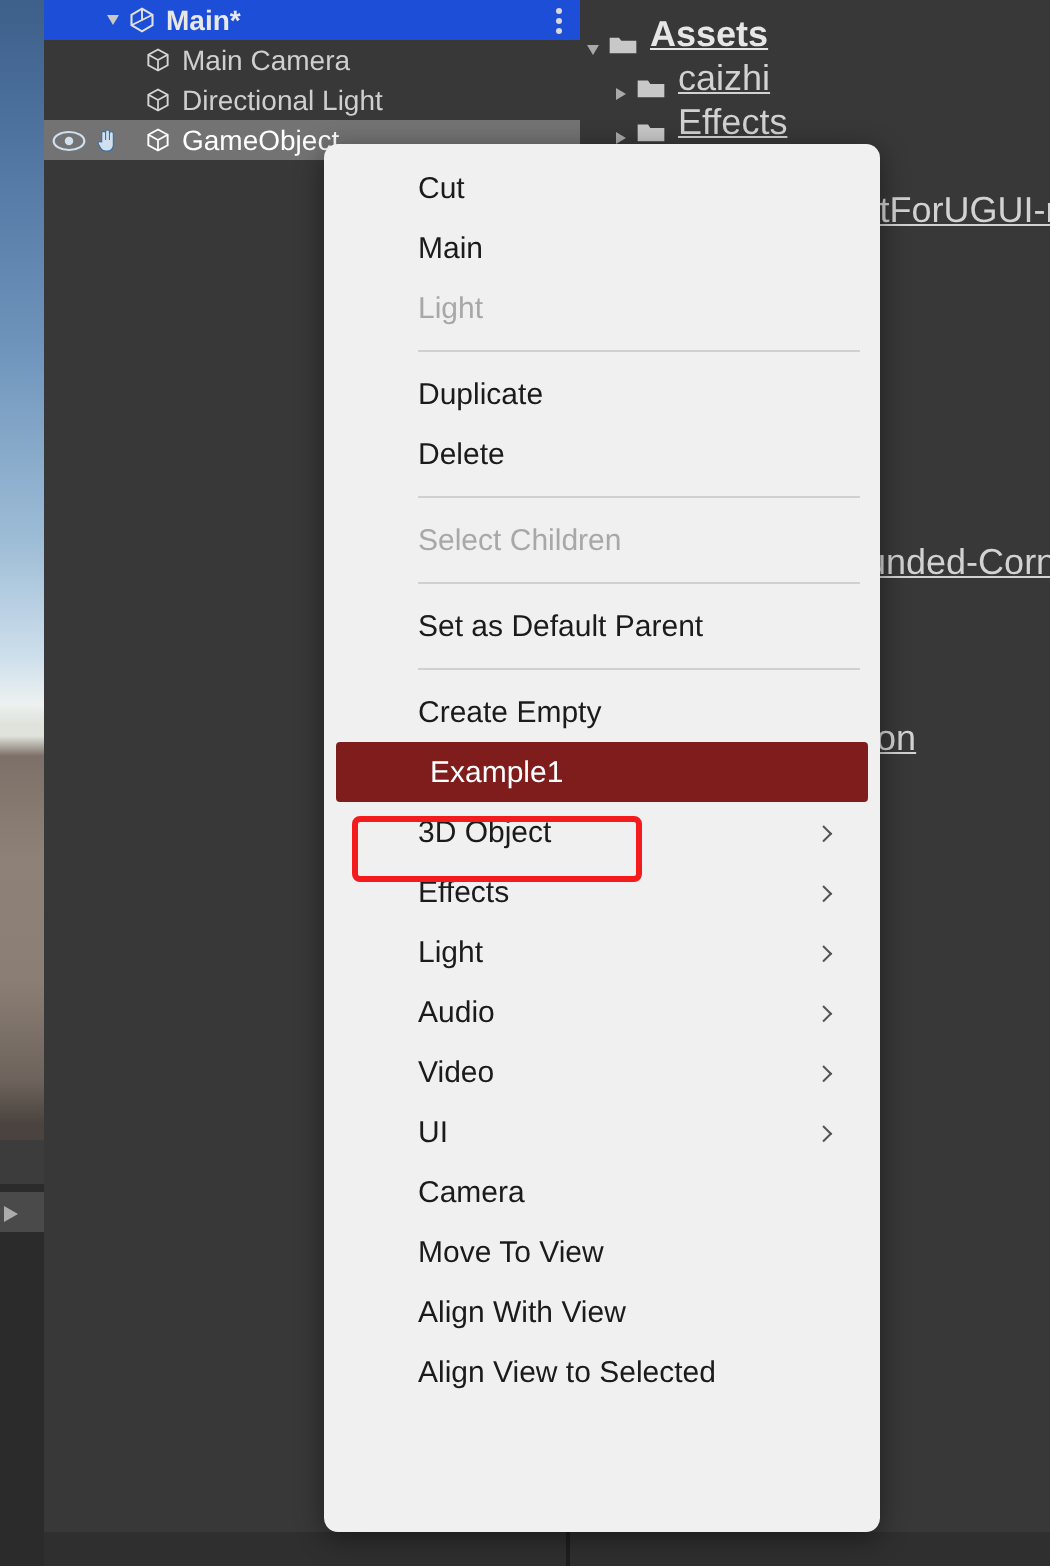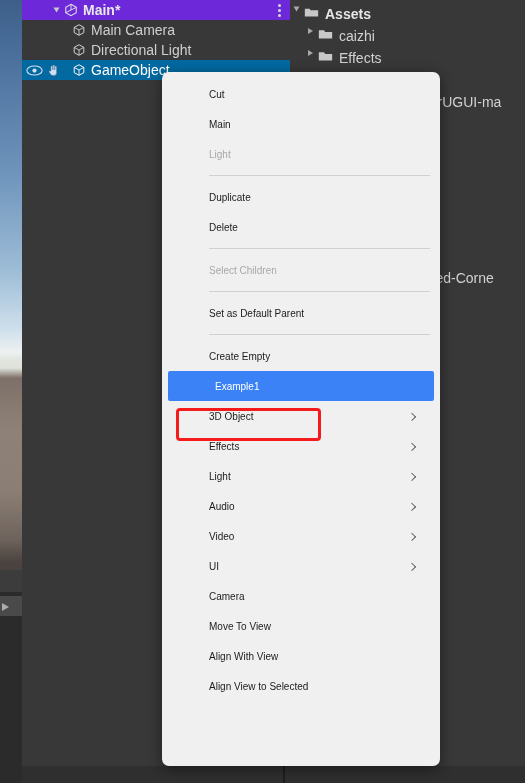--- a/index.html
+++ b/index.html
@@ -43,22 +43,22 @@
 
   
   .hierarchy {
     position:absolute; left:22px; top:0; width:268px; height:783px;
     background:#383838; z-index:5;
   }
   .h-row {
     position:relative; height:20px; display:flex; align-items:center;
     font-size:14px; color:#cfcfcf; white-space:nowrap;
   }
-  .h-row.header { background:#6d28d9; color:#e8e8e8; font-weight:bold; }
-  .h-row.selected { background:#0369a1; color:#ffffff; }
+  .h-row.header { background:#1d4ed8; color:#e8e8e8; font-weight:bold; }
+  .h-row.selected { background:#737373; color:#ffffff; }
   .h-indent-2 { padding-left:50px; }
   .tri {
     width:0; height:0; border-left:5px solid #c8c8c8;
     border-top:3.5px solid transparent; border-bottom:3.5px solid transparent;
     margin-right:5px; flex:0 0 auto;
   }
   .tri.down { transform:rotate(90deg); }
   .unity-ico { width:14px; height:14px; margin-right:5px; flex:0 0 auto; }
   .cube-ico { width:14px; height:14px; margin-right:5px; flex:0 0 auto; }
   .dots-menu {
@@ -70,22 +70,22 @@
     position:absolute; left:0; top:0; width:44px; height:20px;
     display:flex; align-items:center; gap:3px; padding-left:4px;
   }
 
   
   .assets {
     position:absolute; left:290px; top:0; width:235px; height:783px;
     background:#383838; z-index:5; padding-top:6px;
   }
   .a-row {
-    height:22px; display:flex; align-items:flex-start;
-    font-size:14px; color:#d2d2d2; white-space:nowrap;
+    height:22px; display:flex; align-items:flex-end;
+    font-size:18px; color:#d2d2d2; white-space:nowrap;text-decoration:underline;
   }
   .a-row.root { font-weight:bold; color:#e6e6e6; padding-left:4px; }
   .a-row.lvl1 { padding-left:18px; }
   .a-row.lvl2 { padding-left:40px; }
   .folder-ico { width:15px; height:12px; margin-right:6px; flex:0 0 auto; }
   .script-ico { width:14px; height:14px; margin-right:6px; flex:0 0 auto; }
   .tri-s {
     width:0; height:0; border-left:5px solid #a9a9a9;
     border-top:3.5px solid transparent; border-bottom:3.5px solid transparent;
     margin-right:5px; flex:0 0 auto;
@@ -105,24 +105,24 @@
 
   
   .ctx-menu {
     position:absolute; left:162px; top:72px; width:278px; height:694px;
     background:#f0f0f0; border-radius:7px;
     box-shadow:0 3px 14px rgba(0,0,0,.45);
     z-index:20; padding:7px 0 6px 0;
   }
   .mi {
     position:relative; height:30px; display:flex; align-items:center;
-    padding-left:47px; font-size:10px; color:#1b1b1b; white-space:nowrap;
+    padding-left:47px; font-size:15px; color:#1b1b1b; white-space:nowrap;
   }
   .mi.disabled { color:#a8a8a8; }
-  .mi.highlight { background:#3b82f6; color:#ffffff; margin:0 6px; border-radius:2px; }
+  .mi.highlight { background:#7f1d1d; color:#ffffff; margin:0 6px; border-radius:2px; }
   .chev {
     position:absolute; right:23px; top:50%; transform:translateY(-50%);
     width:6px; height:6px; border-right:1.8px solid #555;
     border-bottom:1.8px solid #555; rotate:-45deg;
   }
   .sep { height:1px; background:#d0d0d0; margin:6px 10px 6px 47px; }
 
   
   .anno {
     position:absolute; left:176px; top:408px; width:145px; height:33px;

